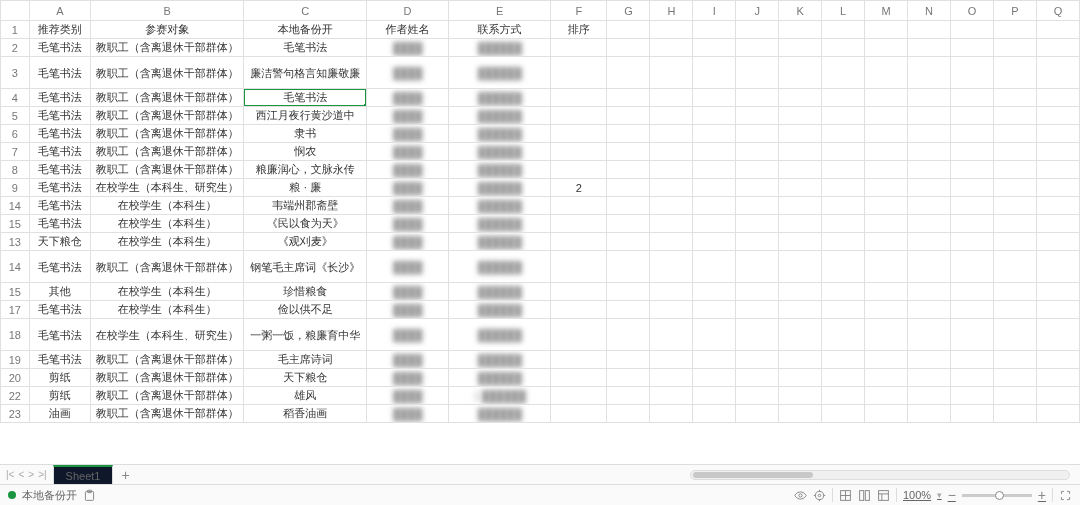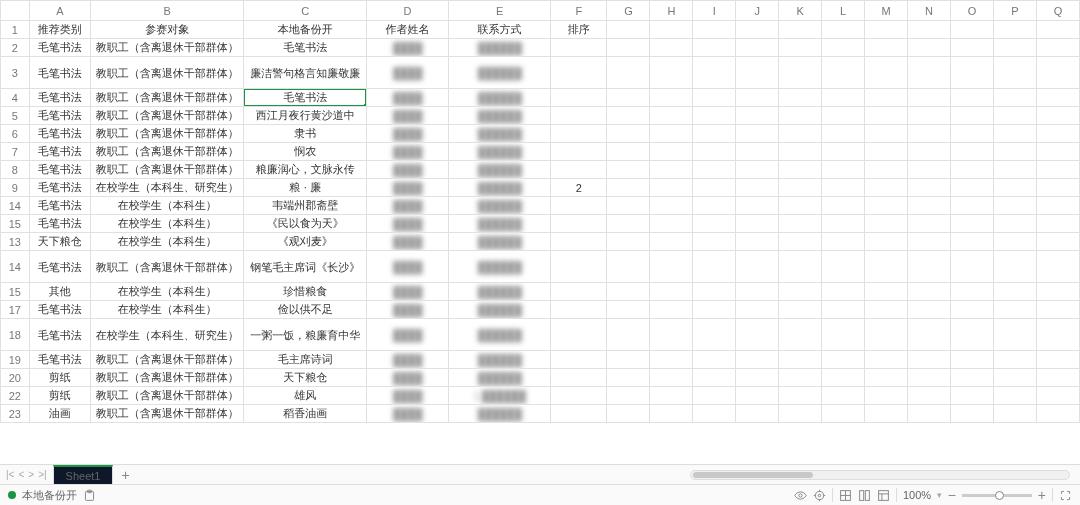--- a/index.html
+++ b/index.html
@@ -141,21 +141,21 @@
     padding:0 8px;
     gap:10px;
   }
   .statusbar .left { display:flex; align-items:center; gap:6px;}
   .statusbar .green-dot {
     width:8px; height:8px; border-radius:50%;
     background:#1a9641;
   }
   .statusbar .right {
     margin-left:auto;
-    display:flex; align-items:center; gap:6px;
+    display:flex; align-items:center; gap:6px;text-decoration:underline;
   }
   .statusbar .icon { cursor:pointer; color:#888; display:inline-flex; align-items:center;}
   .statusbar .icon svg { width:13px; height:13px; }
   .zoom-track {
     width:70px; height:3px; background:#ccc; position:relative;
   }
   .zoom-track .knob {
     position:absolute; left:33px; top:-3px;
     width:9px; height:9px; border-radius:50%;
     background:#fff; border:1px solid #888;

